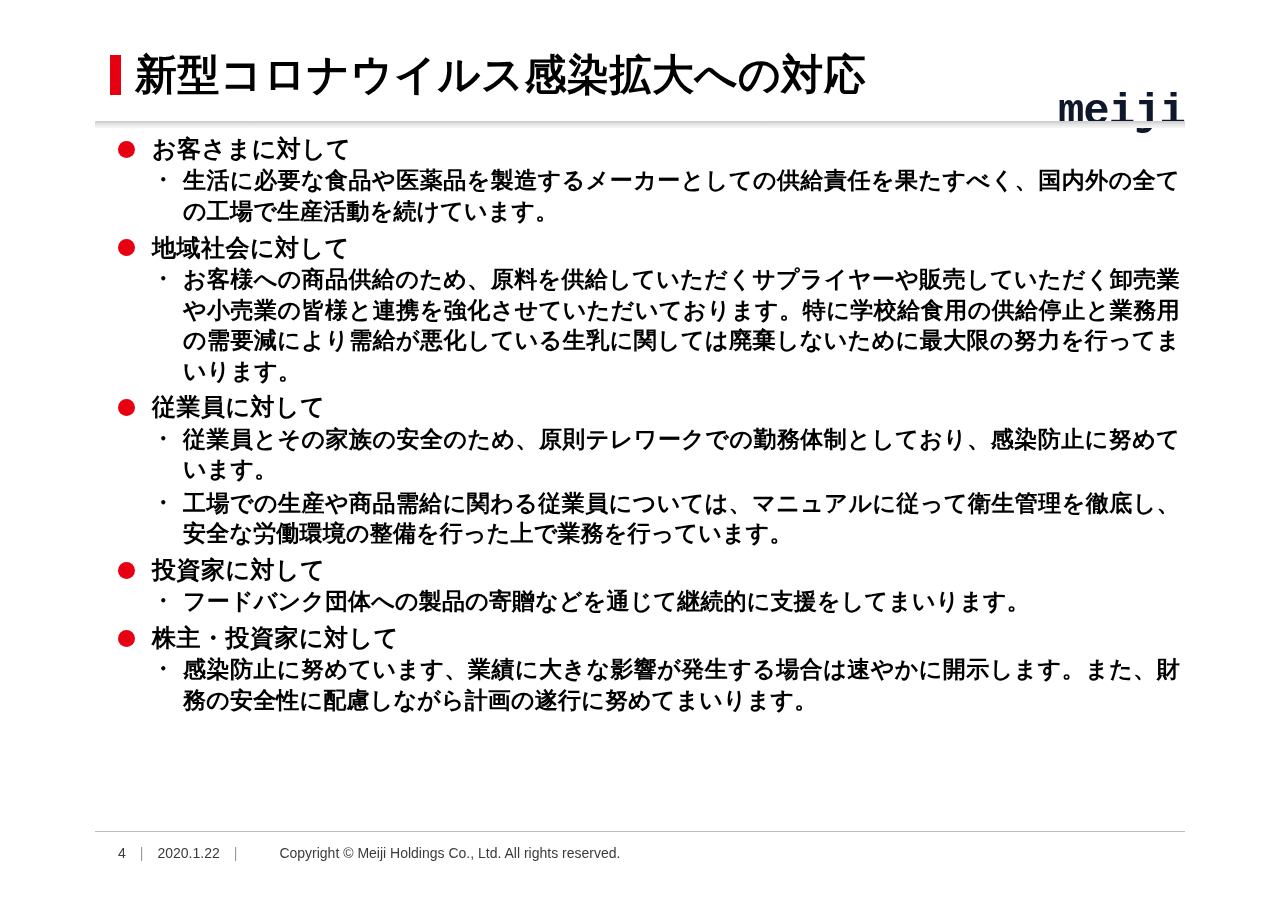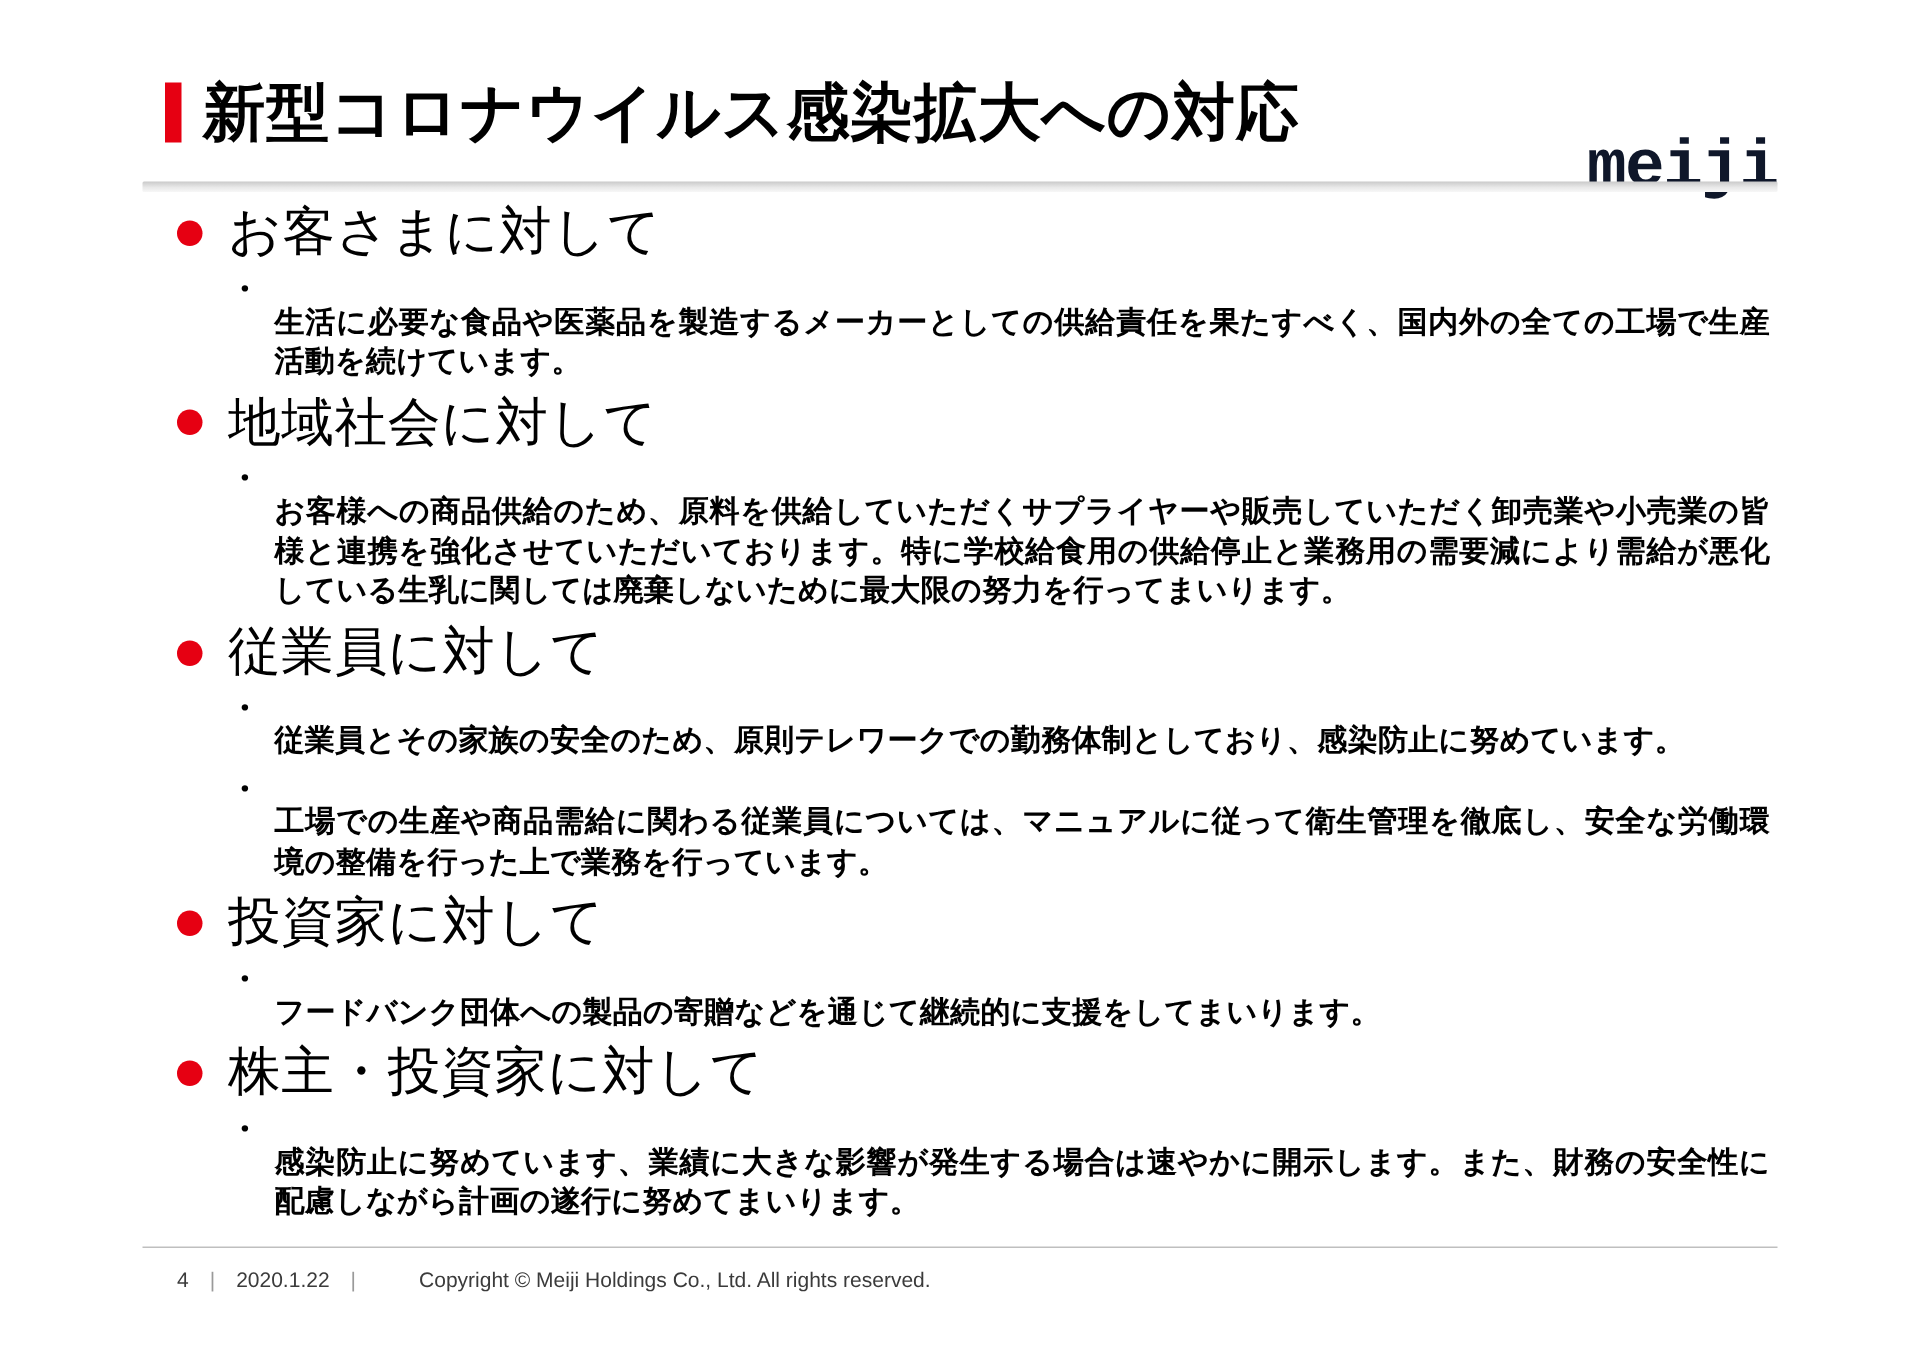--- a/index.html
+++ b/index.html
@@ -90,45 +90,44 @@
   }
   .heading .dot {
     width: 17px;
     height: 17px;
     border-radius: 50%;
     background: #e60012;
     margin-right: 17px;
     flex: none;
   }
   .heading .htext {
-    font-size: 35px;
-    font-weight: normal;
+    font-size: 24px;
+    font-weight: bold;
     letter-spacing: 0.5px;
     line-height: 1.1;
   }
   .bullet {
     display: flex;
     padding-left: 152px;
     padding-right: 100px;
     margin-top: 3px;
   }
   .bullet .tick {
     font-size: 22px;
     font-weight: bold;
     line-height: 1.33;
     margin-right: 9px;
     flex: none;
   }
   .bullet .btext {
-    font-size: 20px;
+    font-size: 23px;
     font-weight: bold;
     line-height: 1.33;
     letter-spacing: 0.2px;
     text-align: justify;
-    margin-top: 24px;
   }
 
   
   .footer-rule {
     position: absolute;
     left: 95px;
     bottom: 72px;
     width: 1090px;
     height: 1px;
     background: #bfbfbf;

